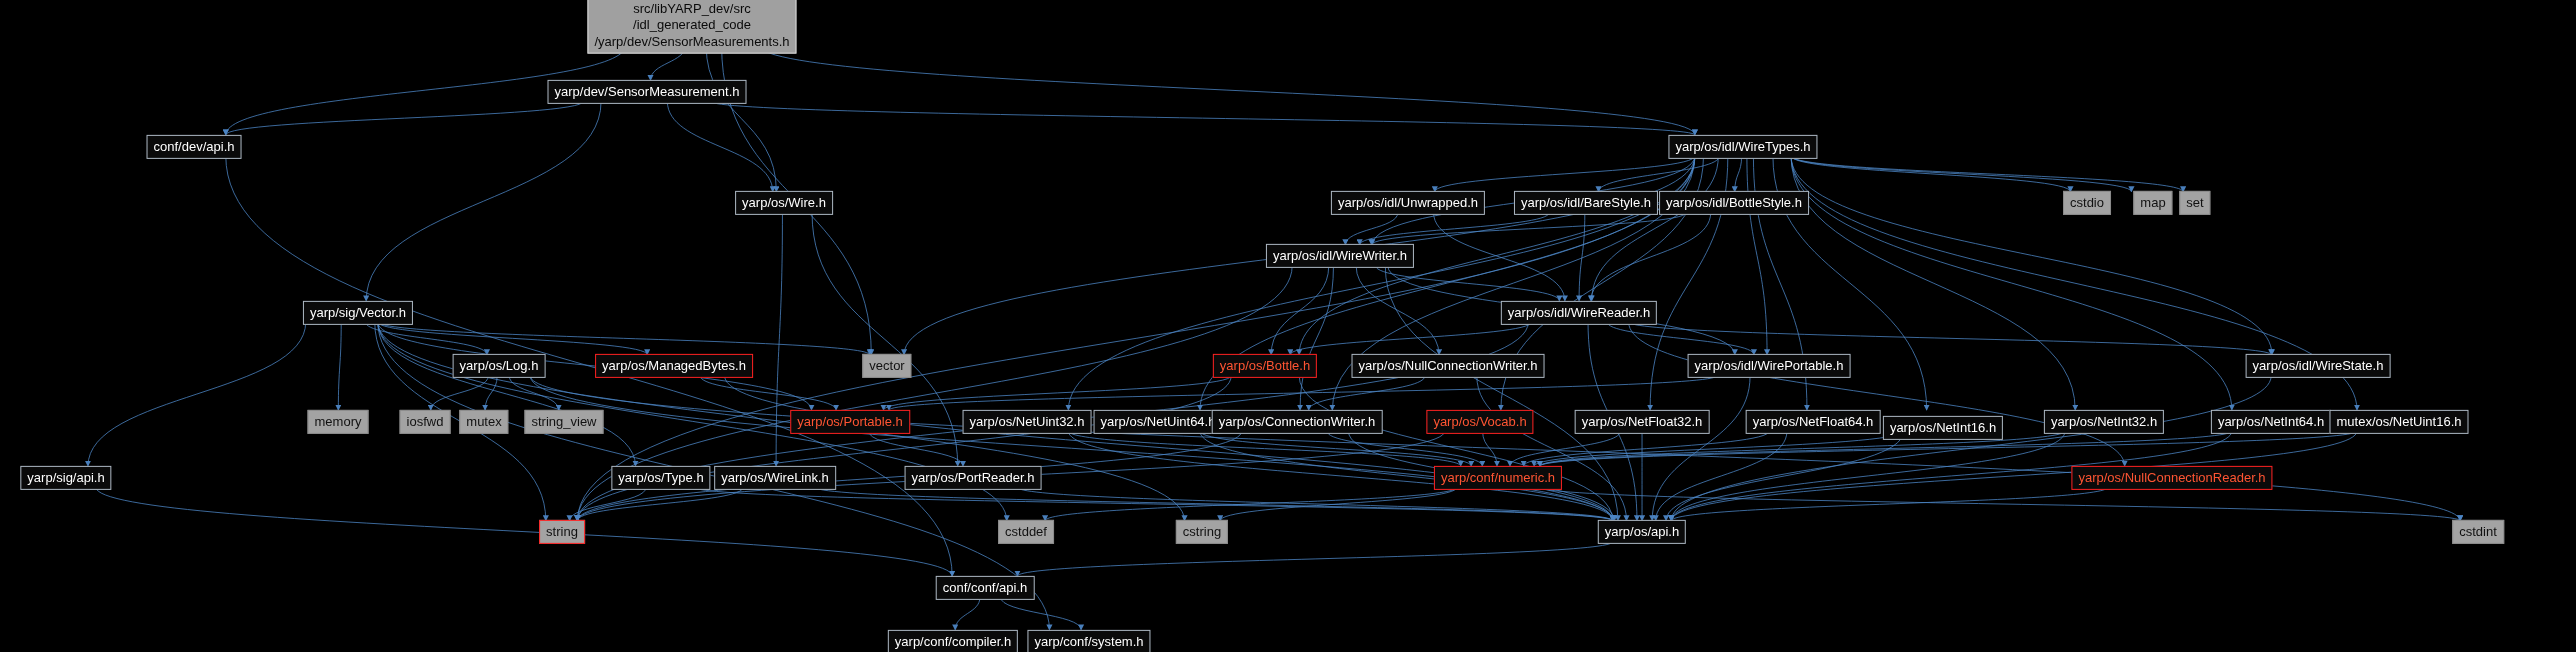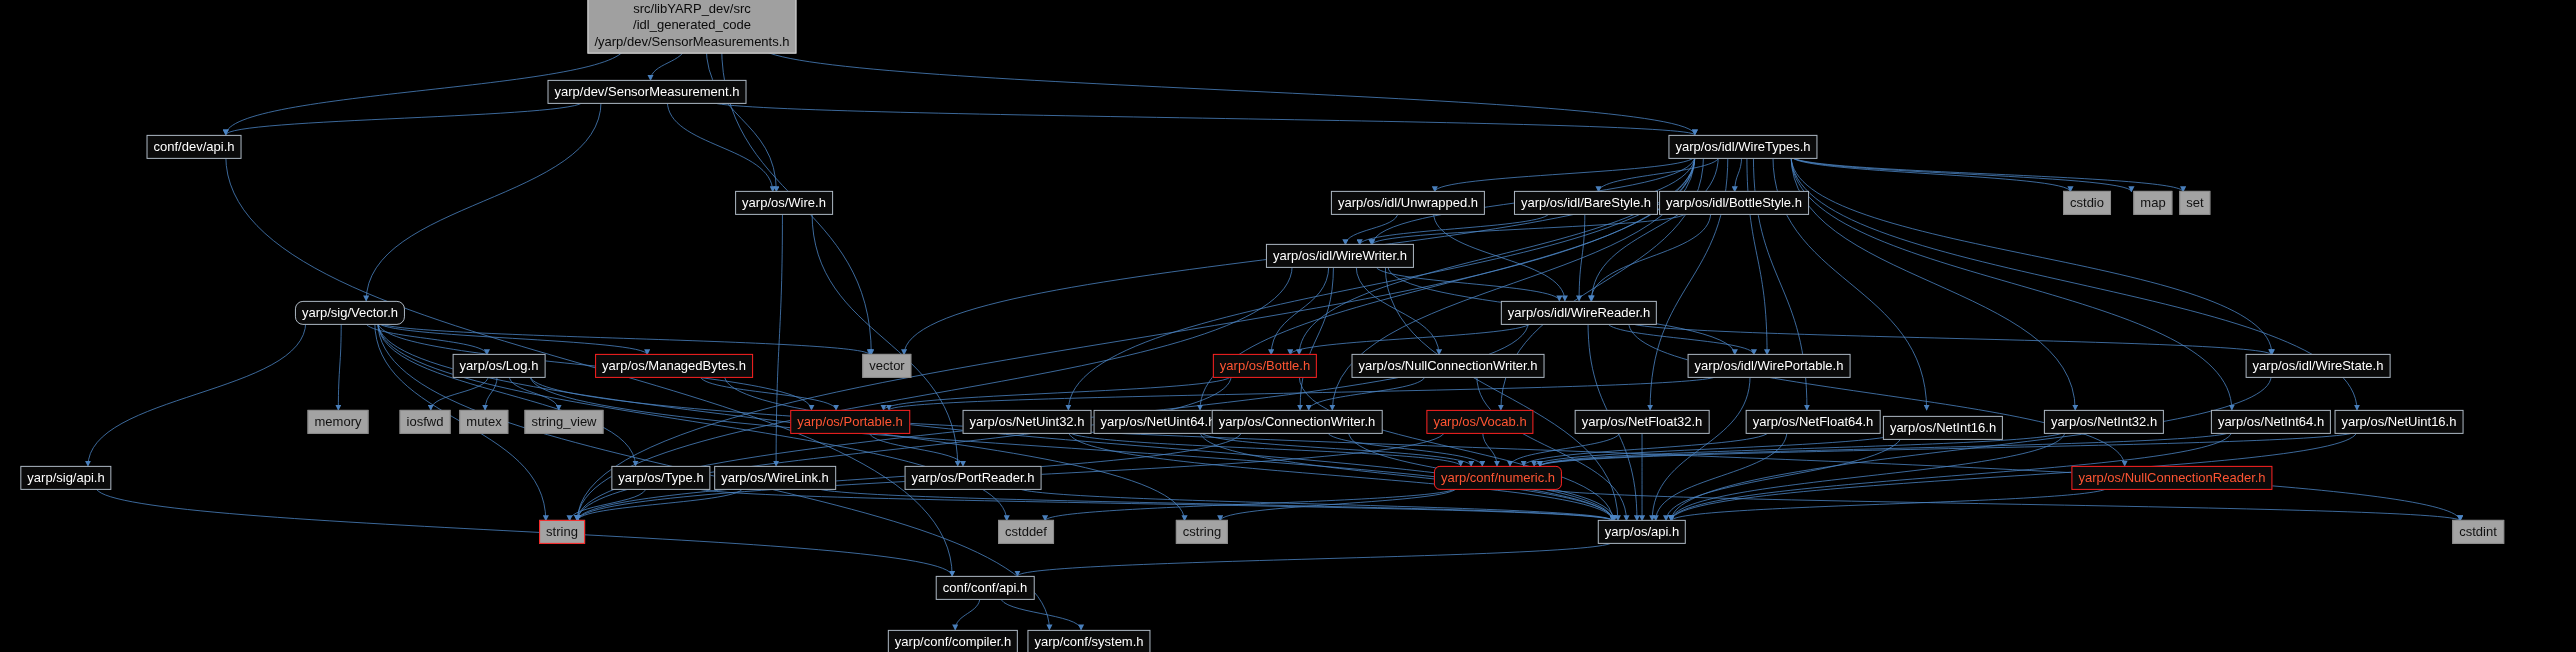--- a/index.html
+++ b/index.html
@@ -188,21 +188,21 @@
     <div class="node" style="left: 194px; top: 147px;">conf/dev/api.h</div>
     <div class="node" style="left: 1743px; top: 147px;">yarp/os/idl/WireTypes.h</div>
     <div class="node" style="left: 784px; top: 203px;">yarp/os/Wire.h</div>
     <div class="node" style="left: 1408px; top: 203px;">yarp/os/idl/Unwrapped.h</div>
     <div class="node" style="left: 1586px; top: 203px;">yarp/os/idl/BareStyle.h</div>
     <div class="node" style="left: 1734px; top: 203px;">yarp/os/idl/BottleStyle.h</div>
     <div class="node external" style="left: 2087px; top: 203px;">cstdio</div>
     <div class="node external" style="left: 2145px; top: 203px; margin-left: 8px;">map</div>
     <div class="node external" style="left: 2195px; top: 203px;">set</div>
     <div class="node" style="left: 1340px; top: 256px;">yarp/os/idl/WireWriter.h</div>
-    <div class="node" style="left: 350px; top: 313px; border-radius: 8px;">yarp/sig/Vector.h</div>
+    <div class="node" style="left: 358px; top: 313px;">yarp/sig/Vector.h</div>
     <div class="node" style="left: 1579px; top: 313px;">yarp/os/idl/WireReader.h</div>
     <div class="node" style="left: 499px; top: 366px;">yarp/os/Log.h</div>
     <div class="node trunc" style="left: 674px; top: 366px;">yarp/os/ManagedBytes.h</div>
     <div class="node external" style="left: 887px; top: 366px;">vector</div>
     <div class="node trunc redtext" style="left: 1265px; top: 366px;">yarp/os/Bottle.h</div>
     <div class="node" style="left: 1448px; top: 366px;">yarp/os/NullConnectionWriter.h</div>
     <div class="node" style="left: 1769px; top: 366px;">yarp/os/idl/WirePortable.h</div>
     <div class="node" style="left: 2318px; top: 366px;">yarp/os/idl/WireState.h</div>
     <div class="node external" style="left: 338px; top: 422px;">memory</div>
     <div class="node external" style="left: 425px; top: 422px;">iosfwd</div>
@@ -211,26 +211,26 @@
     <div class="node trunc redtext" style="left: 850px; top: 422px;">yarp/os/Portable.h</div>
     <div class="node" style="left: 1027px; top: 422px;">yarp/os/NetUint32.h</div>
     <div class="node" style="left: 1158px; top: 422px;">yarp/os/NetUint64.h</div>
     <div class="node" style="left: 1297px; top: 422px;">yarp/os/ConnectionWriter.h</div>
     <div class="node trunc redtext" style="left: 1480px; top: 422px;">yarp/os/Vocab.h</div>
     <div class="node" style="left: 1642px; top: 422px;">yarp/os/NetFloat32.h</div>
     <div class="node" style="left: 1813px; top: 422px;">yarp/os/NetFloat64.h</div>
     <div class="node" style="left: 1943px; top: 428px;">yarp/os/NetInt16.h</div>
     <div class="node" style="left: 2104px; top: 422px;">yarp/os/NetInt32.h</div>
     <div class="node" style="left: 2271px; top: 422px;">yarp/os/NetInt64.h</div>
-    <div class="node" style="left: 2399px; top: 422px;">yarp/os/NetUint16.h</div>
+    <div class="node" style="left: 2399px; top: 422px;">mutex/os/NetUint16.h</div>
     <div class="node" style="left: 66px; top: 478px;">yarp/sig/api.h</div>
     <div class="node" style="left: 661px; top: 478px;">yarp/os/Type.h</div>
     <div class="node" style="left: 775px; top: 478px;">yarp/os/WireLink.h</div>
     <div class="node" style="left: 973px; top: 478px;">yarp/os/PortReader.h</div>
-    <div class="node trunc redtext" style="left: 1498px; top: 478px; border-radius: 6px;">yarp/conf/numeric.h</div>
+    <div class="node trunc redtext" style="left: 1498px; top: 478px;">yarp/conf/numeric.h</div>
     <div class="node trunc redtext" style="left: 2172px; top: 478px;">yarp/os/NullConnectionReader.h</div>
     <div class="node external trunc" style="left: 562px; top: 532px;">string</div>
     <div class="node external" style="left: 1026px; top: 532px;">cstddef</div>
     <div class="node external" style="left: 1202px; top: 532px;">cstring</div>
     <div class="node" style="left: 1642px; top: 532px;">yarp/os/api.h</div>
     <div class="node external" style="left: 2478px; top: 532px;">cstdint</div>
     <div class="node" style="left: 985px; top: 588px;">conf/conf/api.h</div>
     <div class="node" style="left: 953px; top: 642px;">yarp/conf/compiler.h</div>
     <div class="node" style="left: 1089px; top: 642px;">yarp/conf/system.h</div>
   </div>

